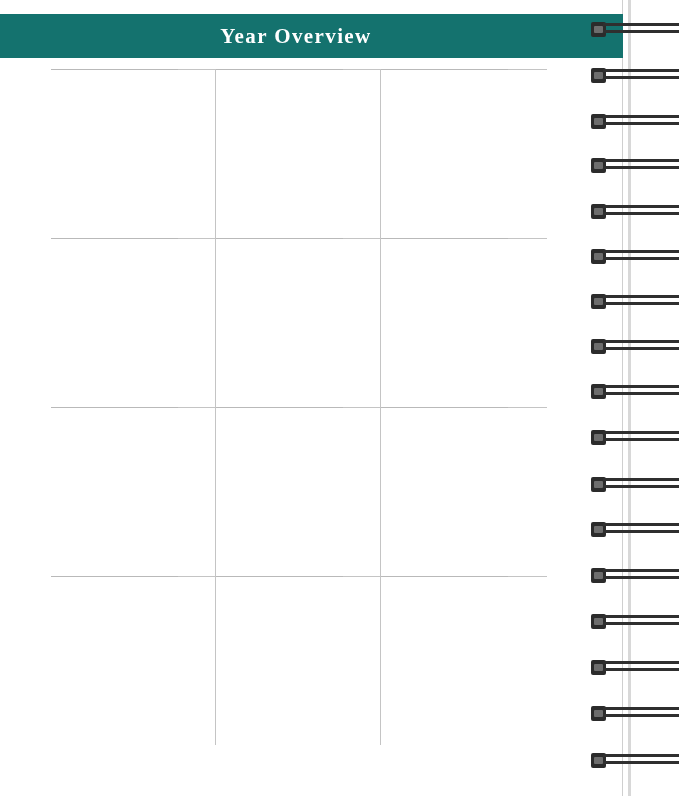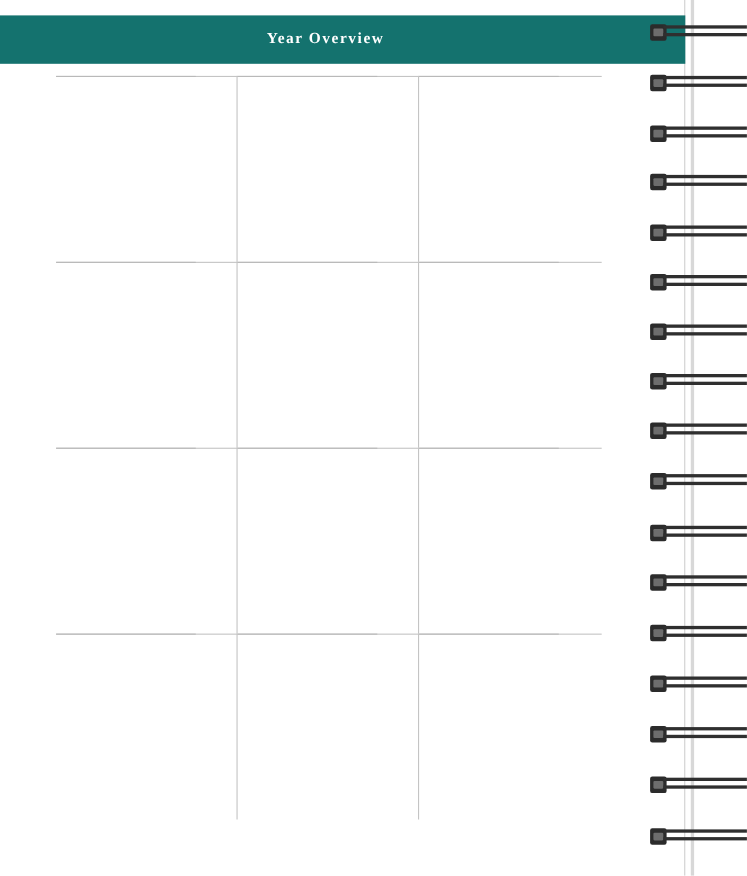--- a/index.html
+++ b/index.html
@@ -45,21 +45,21 @@
   #banner-title {
     position: absolute;
     left: 0;
     top: 0;
     width: 592px;
     height: 28px;
     line-height: 44px;
     text-align: center;
     color: #ffffff;
     font-family: "Liberation Serif", serif;
-    font-size: 14px;
+    font-size: 21px;
     font-weight: bold;
     letter-spacing: 1.4px;
   }
 
   
   #grid {
     position: absolute;
     left: 51px;
     top: 69px;
     width: 496px;

